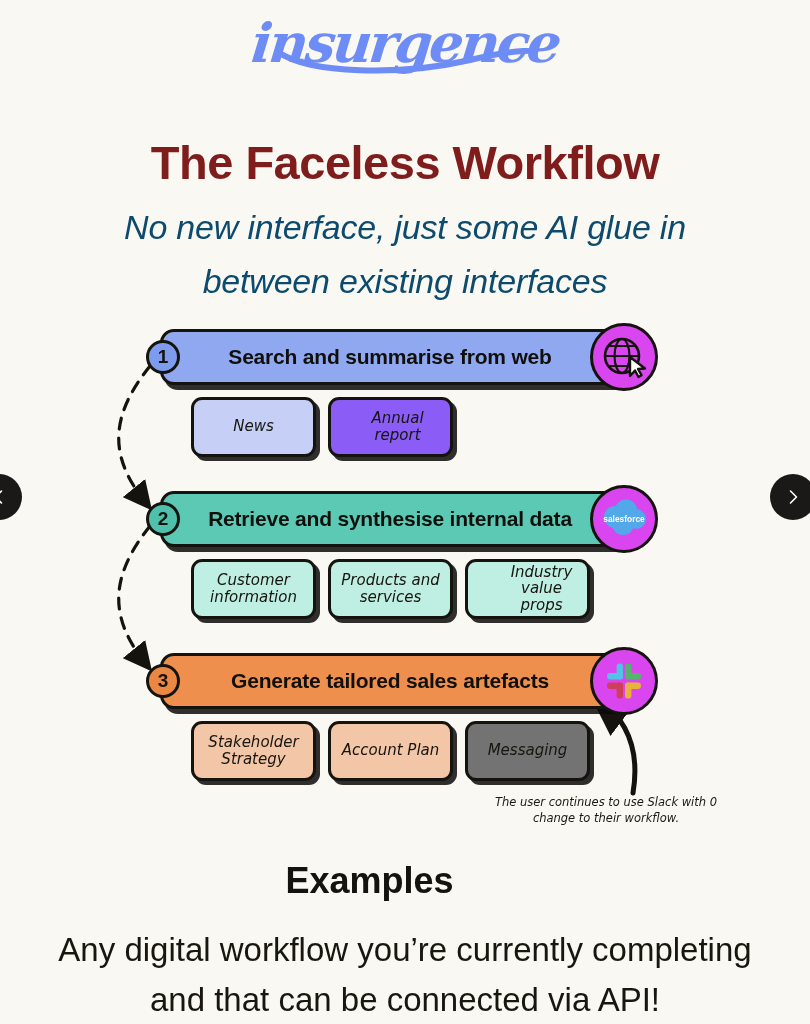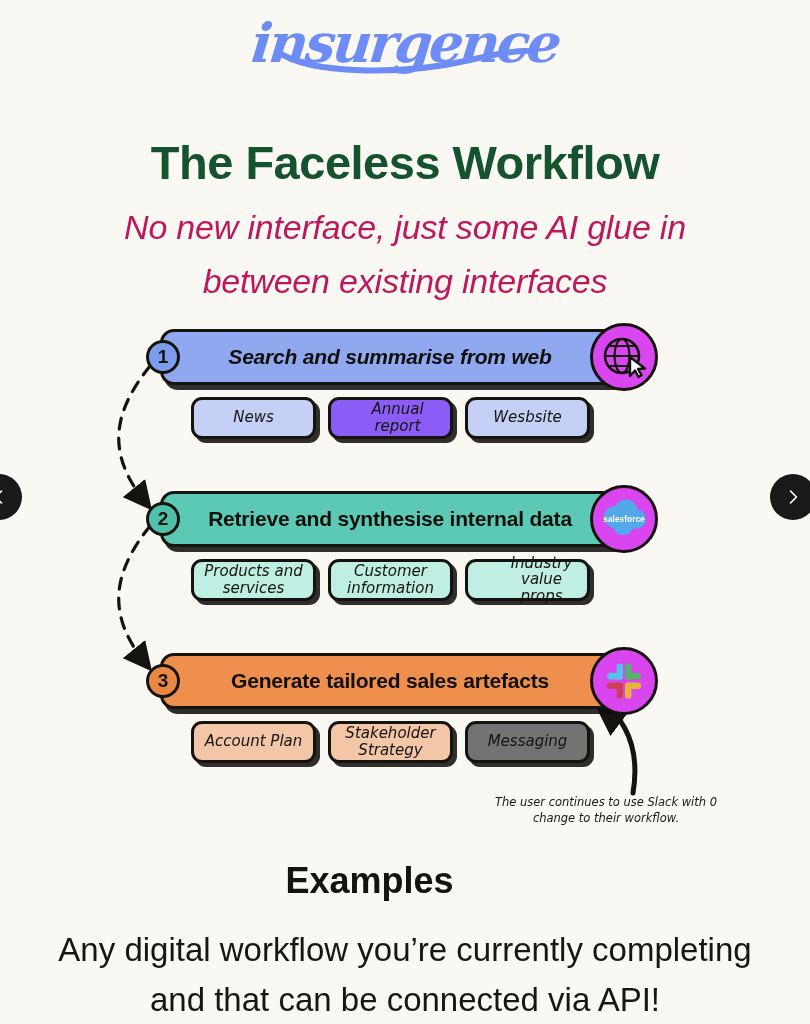--- a/index.html
+++ b/index.html
@@ -44,31 +44,31 @@
     height: 26px;
     pointer-events: none;
   }
 
   
   .title {
     text-align: center;
     font-family: "Liberation Sans Narrow", "Liberation Sans", sans-serif;
     font-weight: 700;
     font-size: 47px;
-    color: #14532d;
+    color: #7f1d1d;
     letter-spacing: -0.5px;
     margin: 52px 0 0 0;
     line-height: 1.05;
   }
   .subtitle {
     text-align: center;
     font-family: "Liberation Sans Narrow", "Liberation Sans", sans-serif;
     font-style: italic;
     font-size: 34px;
-    color: #be185d;
+    color: #0c4a6e;
     line-height: 1.58;
     margin: 14px auto 0 auto;
     width: 580px;
     letter-spacing: -0.2px;
   }
 
   
   .flow {
     position: relative;
     width: 810px;
@@ -146,21 +146,21 @@
   }
 
   .chip-row {
     position: absolute;
     left: 191px;
     display: flex;
     gap: 12px;
   }
   .chip {
     width: 125px;
-    height: 42px;
+    height: 60px;
     border: 3px solid #15130E;
     border-radius: 11px;
     box-sizing: border-box;
     box-shadow: 4px 4px 0 rgba(10,10,10,0.85);
     display: flex;
     align-items: center;
     justify-content: center;
     text-align: center;
     font-family: "DejaVu Sans", sans-serif;
     font-style: italic;
@@ -245,41 +245,40 @@
         <path d="M0,0 L9,4.5 L0,9 z" fill="#15130E"></path>
       </marker>
     </defs>
     <path d="M150,45 C110,95 108,135 146,182" fill="none" stroke="#15130E" stroke-width="3.2" stroke-dasharray="11,9" stroke-linecap="round" marker-end="url(#ah)"></path>
     <path d="M150,205 C110,255 108,296 146,343" fill="none" stroke="#15130E" stroke-width="3.2" stroke-dasharray="11,9" stroke-linecap="round" marker-end="url(#ah)"></path>
 
     <path d="M633,472 C640,430 628,400 600,379" fill="none" stroke="#15130E" stroke-width="5" stroke-linecap="round" marker-end="url(#ah)"></path>
   </svg>
 
   <div class="step-row" style="top:8px;">
-    <div class="step-bar" style="background:#8FA8F0;font-style:italic;">
+    <div class="step-bar" style="background:#8FA8F0;">
       <span class="step-label">Search and summarise from web</span>
     </div>
     <div class="step-badge" style="background:#7E9CEE;">
       <span>1</span>
     </div>
     <div class="step-icon">
       <svg width="48" height="48" viewBox="0 0 48 48">
         <circle cx="22" cy="23" r="17" fill="none" stroke="#15130E" stroke-width="2.6"></circle>
         <ellipse cx="22" cy="23" rx="7.5" ry="17" fill="none" stroke="#15130E" stroke-width="2.2"></ellipse>
         <line x1="5" y1="23" x2="39" y2="23" stroke="#15130E" stroke-width="2.2"></line>
         <line x1="8" y1="13" x2="36" y2="13" stroke="#15130E" stroke-width="2"></line>
         <line x1="8" y1="33" x2="36" y2="33" stroke="#15130E" stroke-width="2"></line>
         <path d="M30,24 L30,43 L35,37.5 L38.5,44 L41.5,42.2 L38,36 L45,35.5 Z" fill="#FFFFFF" stroke="#15130E" stroke-width="2.4" stroke-linejoin="round"></path>
       </svg>
     </div>
   </div>
   <div class="chip-row" style="top:76px;">
     <div class="chip" style="background:#C6D0F7;">News</div>
     <div class="chip" style="background:#8b5cf6;padding-left:18px;">Annual report</div>
-    <div class="chip" style="background:#C6D0F7;">Wesbsite</div>
   </div>
 
   <div class="step-row" style="top:170px;">
     <div class="step-bar" style="background:#5BC9B4;">
       <span class="step-label">Retrieve and synthesise internal data</span>
     </div>
     <div class="step-badge" style="background:#4FC0AB;">
       <span>2</span>
     </div>
     <div class="step-icon">
@@ -289,22 +288,22 @@
           <circle cx="28" cy="14" r="11.5"></circle>
           <circle cx="38" cy="22" r="10"></circle>
           <circle cx="25" cy="27" r="11"></circle>
           <rect x="10" y="18" width="32" height="13" rx="6.5"></rect>
         </g>
         <text x="26" y="24.5" text-anchor="middle" fill="#FFFFFF" font-family="Liberation Sans, sans-serif" font-size="8.4" font-weight="700">salesforce</text>
       </svg>
     </div>
   </div>
   <div class="chip-row" style="top:238px;">
+    <div class="chip" style="background:#BFEFE2;">Customer information</div>
     <div class="chip" style="background:#BFEFE2;">Products and services</div>
-    <div class="chip" style="background:#BFEFE2;">Customer information</div>
     <div class="chip" style="background:#BFEFE2;padding-left:32px;">Industry value props</div>
   </div>
 
   <div class="step-row" style="top:332px;">
     <div class="step-bar" style="background:#EE8F4D;">
       <span class="step-label">Generate tailored sales artefacts</span>
     </div>
     <div class="step-badge" style="background:#EA8843;">
       <span>3</span>
     </div>
@@ -317,22 +316,22 @@
           <rect x="22" y="13" width="16" height="6.4" rx="3.2" fill="#53B56A"></rect>
           <rect x="22" y="22.6" width="16" height="6.4" rx="3.2" fill="#E8B33C"></rect>
           <rect x="22" y="22.6" width="6.4" height="16" rx="3.2" fill="#E8B33C"></rect>
           <rect x="13.6" y="22.6" width="6.4" height="16" rx="3.2" fill="#CF3F5C"></rect>
           <rect x="4" y="22.6" width="16" height="6.4" rx="3.2" fill="#CF3F5C"></rect>
         </g>
       </svg>
     </div>
   </div>
   <div class="chip-row" style="top:400px;">
+    <div class="chip" style="background:#F2C6A6;">Stakeholder Strategy</div>
     <div class="chip" style="background:#F2C6A6;">Account Plan</div>
-    <div class="chip" style="background:#F2C6A6;">Stakeholder Strategy</div>
     <div class="chip" style="background:#737373;">Messaging</div>
   </div>
 </div>
 
 <div class="note">The user continues to use Slack with 0 change to their workflow.</div>
 
 <div class="examples-heading">Examples</div>
 <div class="examples-body">Any digital workflow you’re currently completing and that can be connected via API!</div>
 
 <div class="nav-arrow prev">

